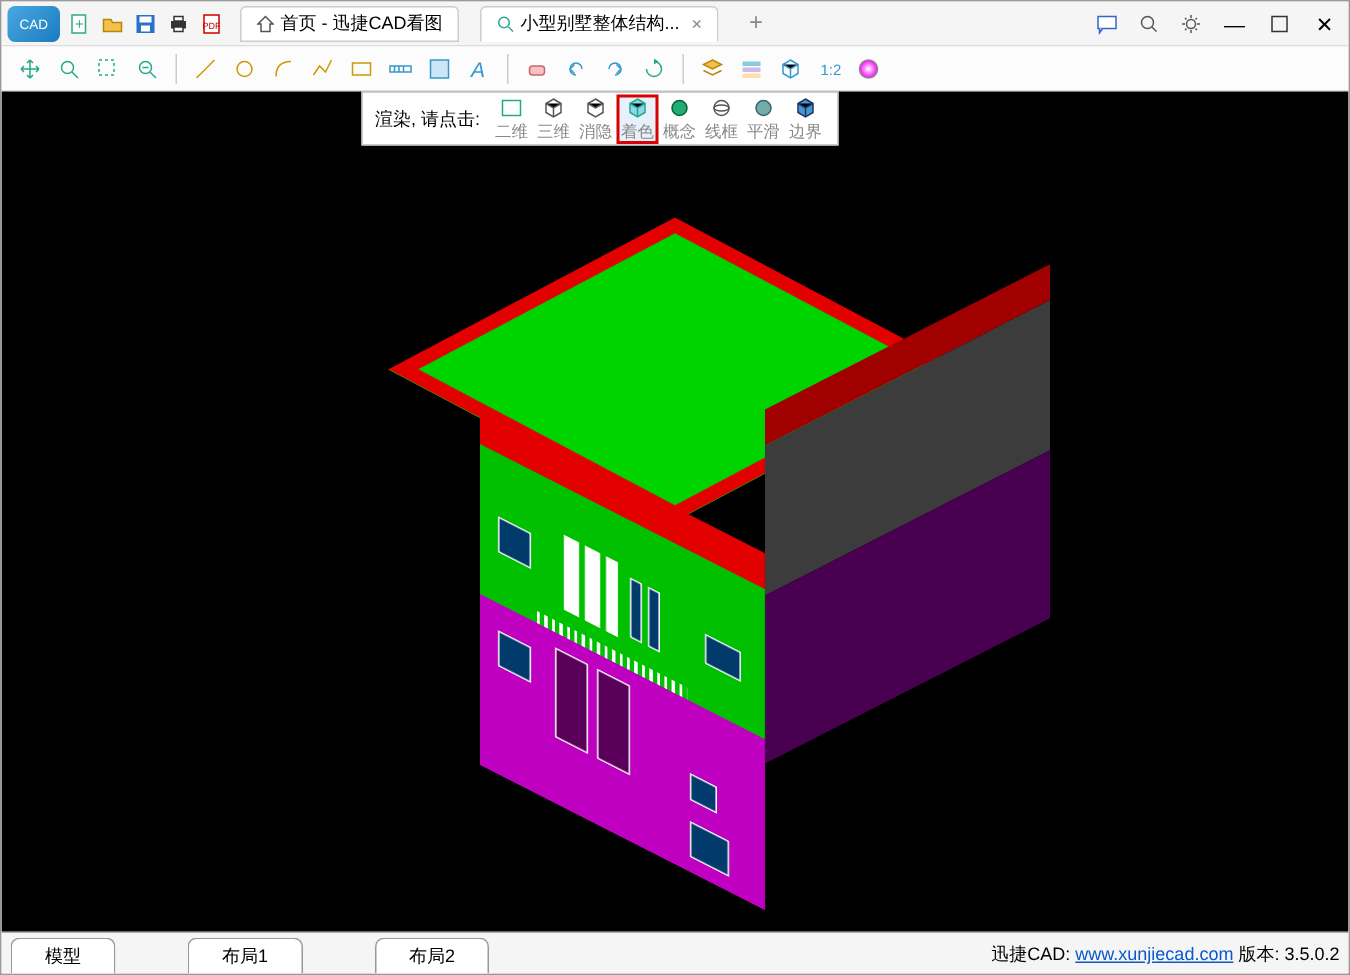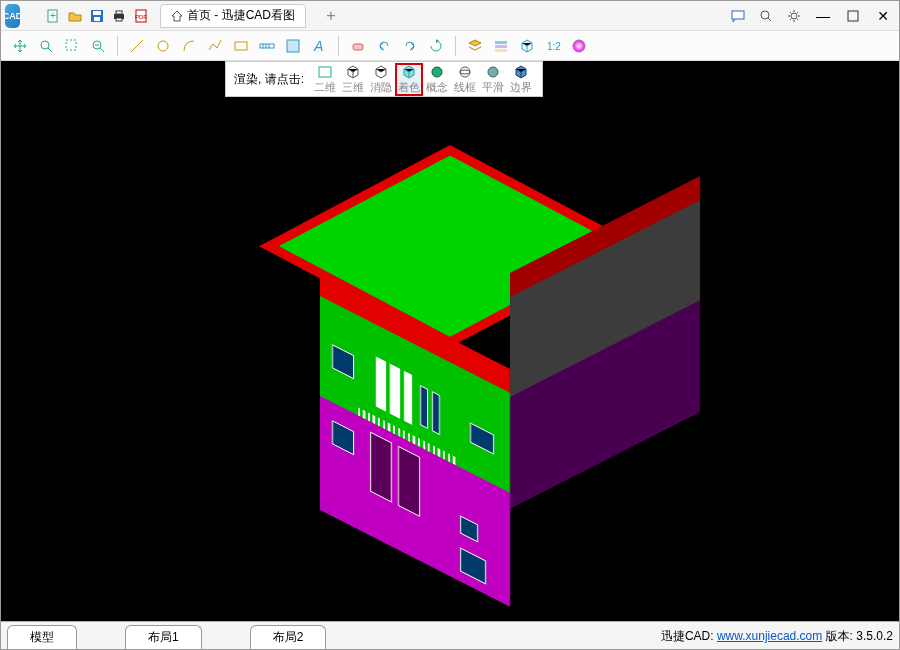--- a/index.html
+++ b/index.html
@@ -1,31 +1,31 @@
 <!DOCTYPE html>
 <html><head>
 <meta charset="utf-8">
 <style>
 * { box-sizing: border-box; margin: 0; padding: 0; }
 body { font-family: "Microsoft YaHei", Arial, sans-serif; font-size: 12px; background: #fff; width: 900px; height: 650px; overflow: hidden; border: 1px solid #999; }
 .titlebar { height: 30px; background: #f5f5f5; display: flex; align-items: center; padding: 0 4px; border-bottom: 1px solid #ddd; }
-.app-logo { width: 15px; height: 24px; background: linear-gradient(135deg,#4aa8e0,#1a7bc0); border-radius: 5px; margin-right: 22px; display:flex; align-items:center; justify-content:center; color:#fff; font-size:9px; font-weight:bold; }
+.app-logo { width: 35px; height: 24px; background: linear-gradient(135deg,#4aa8e0,#1a7bc0); border-radius: 5px; margin-right: 2px; display:flex; align-items:center; justify-content:center; color:#fff; font-size:9px; font-weight:normal; }
 .tb-ic { width: 18px; height: 18px; margin: 0 2px; display:inline-flex; align-items:center; justify-content:center; cursor:pointer; }
 .tabs { display: flex; align-items: center; margin-left: 8px; }
 .tab { display:flex; align-items:center; height: 24px; padding: 0 10px; border: 1px solid #ccc; border-radius: 4px 4px 0 0; margin-right: 14px; background: #fff; cursor:pointer; gap:4px; font-size:12px; }
 .tab.active { background: #fff; border-bottom-color:#fff; }
 .tab-close { margin-left:4px; color:#888; }
 .plus-tab { width:22px; height:22px; display:flex; align-items:center; justify-content:center; font-size:16px; color:#888; cursor:pointer;}
 .titlebar-right { margin-left:auto; display:flex; align-items:center; gap:6px; }
 .win-btn { width:24px; height:20px; display:flex; align-items:center; justify-content:center; cursor:pointer; font-size:14px;}
 .toolbar { height: 30px; border-bottom:1px solid #ddd; display:flex; align-items:center; padding: 0 8px; gap:4px; position: relative; background:#fcfcfc;}
 .tool-ic { width:22px; height:22px; display:flex; align-items:center; justify-content:center; cursor:pointer; border-radius:3px;}
 .sep { width:1px; height:20px; background:#ccc; margin: 0 4px;}
 .viewport { position:relative; background:#000; height: 560px; }
-.render-popup { position:absolute; top:0; left:224px; height:36px; background:#fff; border:1px solid #ccc; display:flex; align-items:center; padding:2px 8px; gap:2px; z-index:10; font-size:12px;}
+.render-popup { position:absolute; top:0; left:240px; height:36px; background:#fff; border:1px solid #ccc; display:flex; align-items:center; padding:2px 8px; gap:2px; z-index:10; font-size:12px;}
 .render-popup .hint { margin-right:6px;}
 .render-btn { width:26px; display:flex; flex-direction:column; align-items:center; cursor:pointer; font-size:11px; color:#888; padding:0 1px;}
 .render-btn .ric { width:18px; height:16px; display:flex; align-items:center; justify-content:center;}
 .render-btn.sel { outline: 2px solid #d80000; outline-offset:-1px; background:#e8f0fb;}
 .scene { position:absolute; left:50%; top:50%; transform:translate(-50%,-55%);}
 .iso { position:relative; width:380px; height:420px;}
 
 .roof { position:absolute; left:190px; top:35px; width:270px; height:270px; transform: rotateX(58deg) rotateZ(45deg); transform-origin: top left; }
 .roof-rim { position:absolute; inset:0; background:#e20000;}
 .roof-inner { position:absolute; inset:14px; background:#00d400;}
@@ -88,20 +88,30 @@
     </span>
 
   <div class="tabs">
     <div class="tab">
       <span>
           <svg width="12" height="12">
             <path d="M6 1L1 6h2v5h6V6h2z" fill="none" stroke="#555"></path>
           </svg>
         </span>
       <span>首页 - 迅捷CAD看图</span>
+    </div>
+    <div class="tab active">
+      <span>
+          <svg width="12" height="12">
+            <circle cx="5" cy="5" r="3.5" fill="none" stroke="#2a8"></circle>
+            <line x1="8" y1="8" x2="11" y2="11" stroke="#2a8"></line>
+          </svg>
+        </span>
+      <span>小型别墅整体结构...</span>
+      <span class="tab-close">×</span>
     </div>
     <div class="plus-tab">+</div>
   </div>
 
   <div class="titlebar-right">
     <span class="tb-ic">
         <svg width="14" height="14">
           <rect x="1" y="2" width="12" height="8" fill="#fff" stroke="#36c"></rect>
           <path d="M4 10l-2 3v-3" fill="#fff" stroke="#36c"></path>
         </svg>

